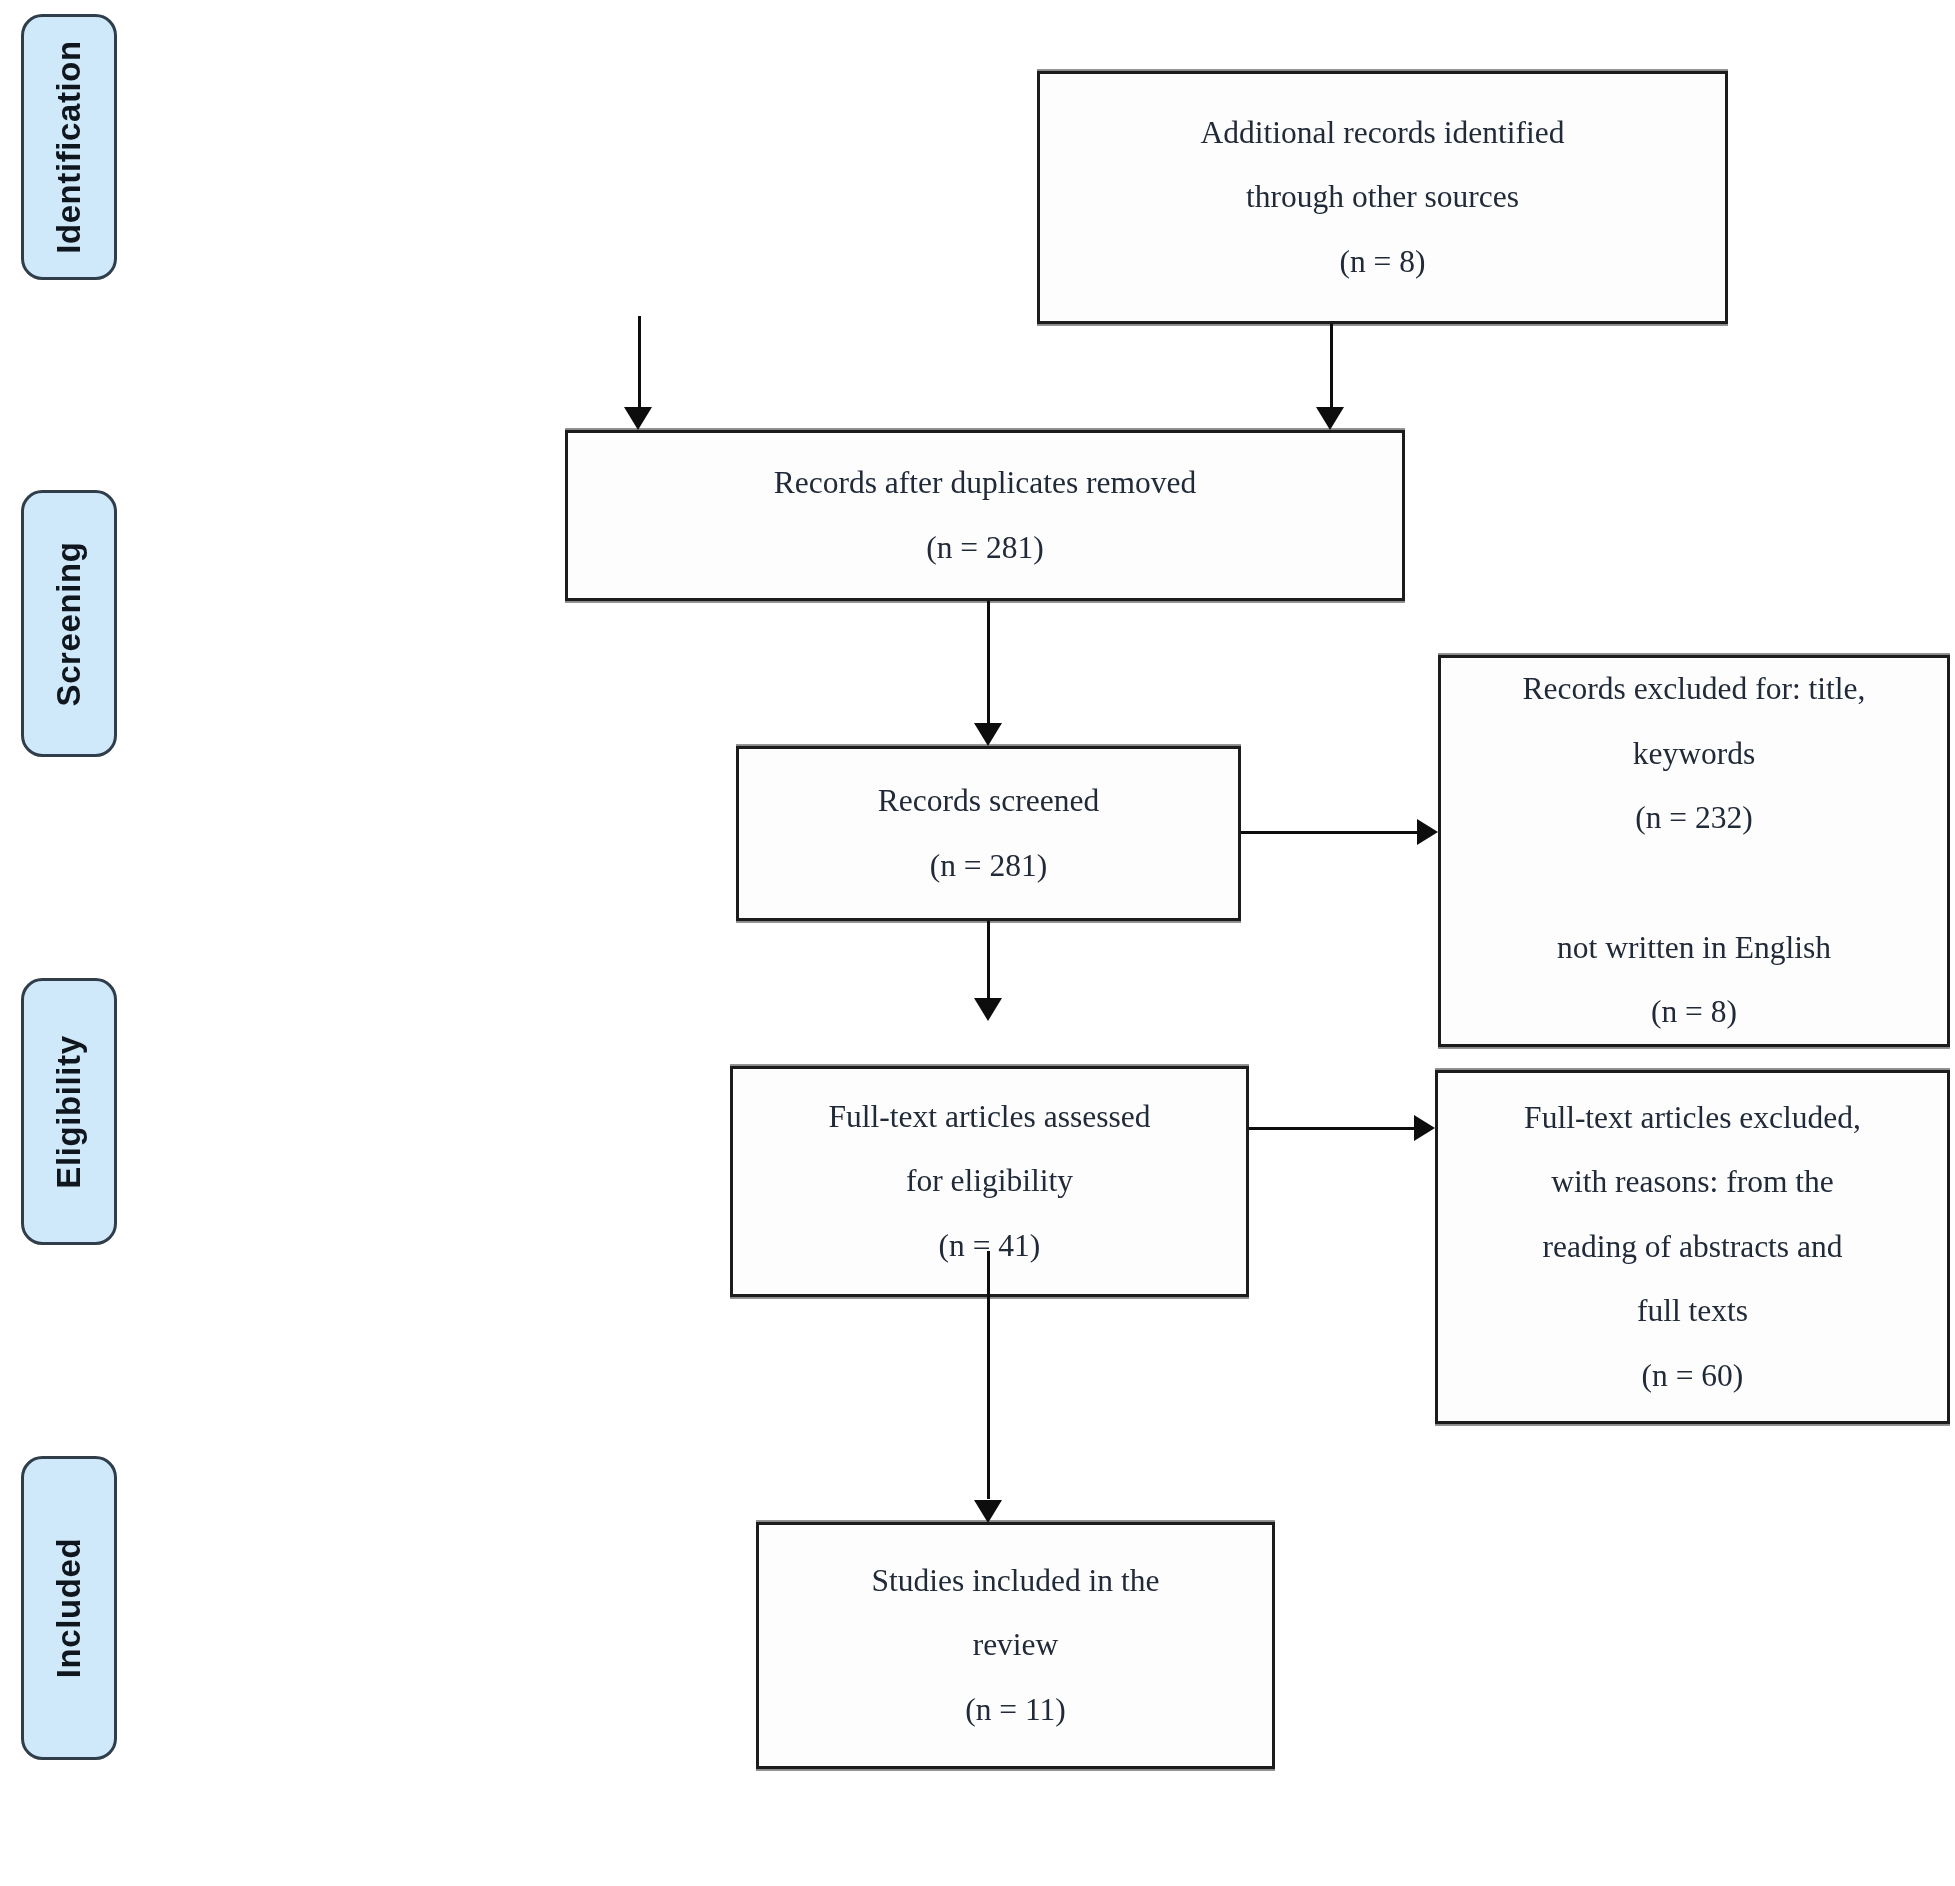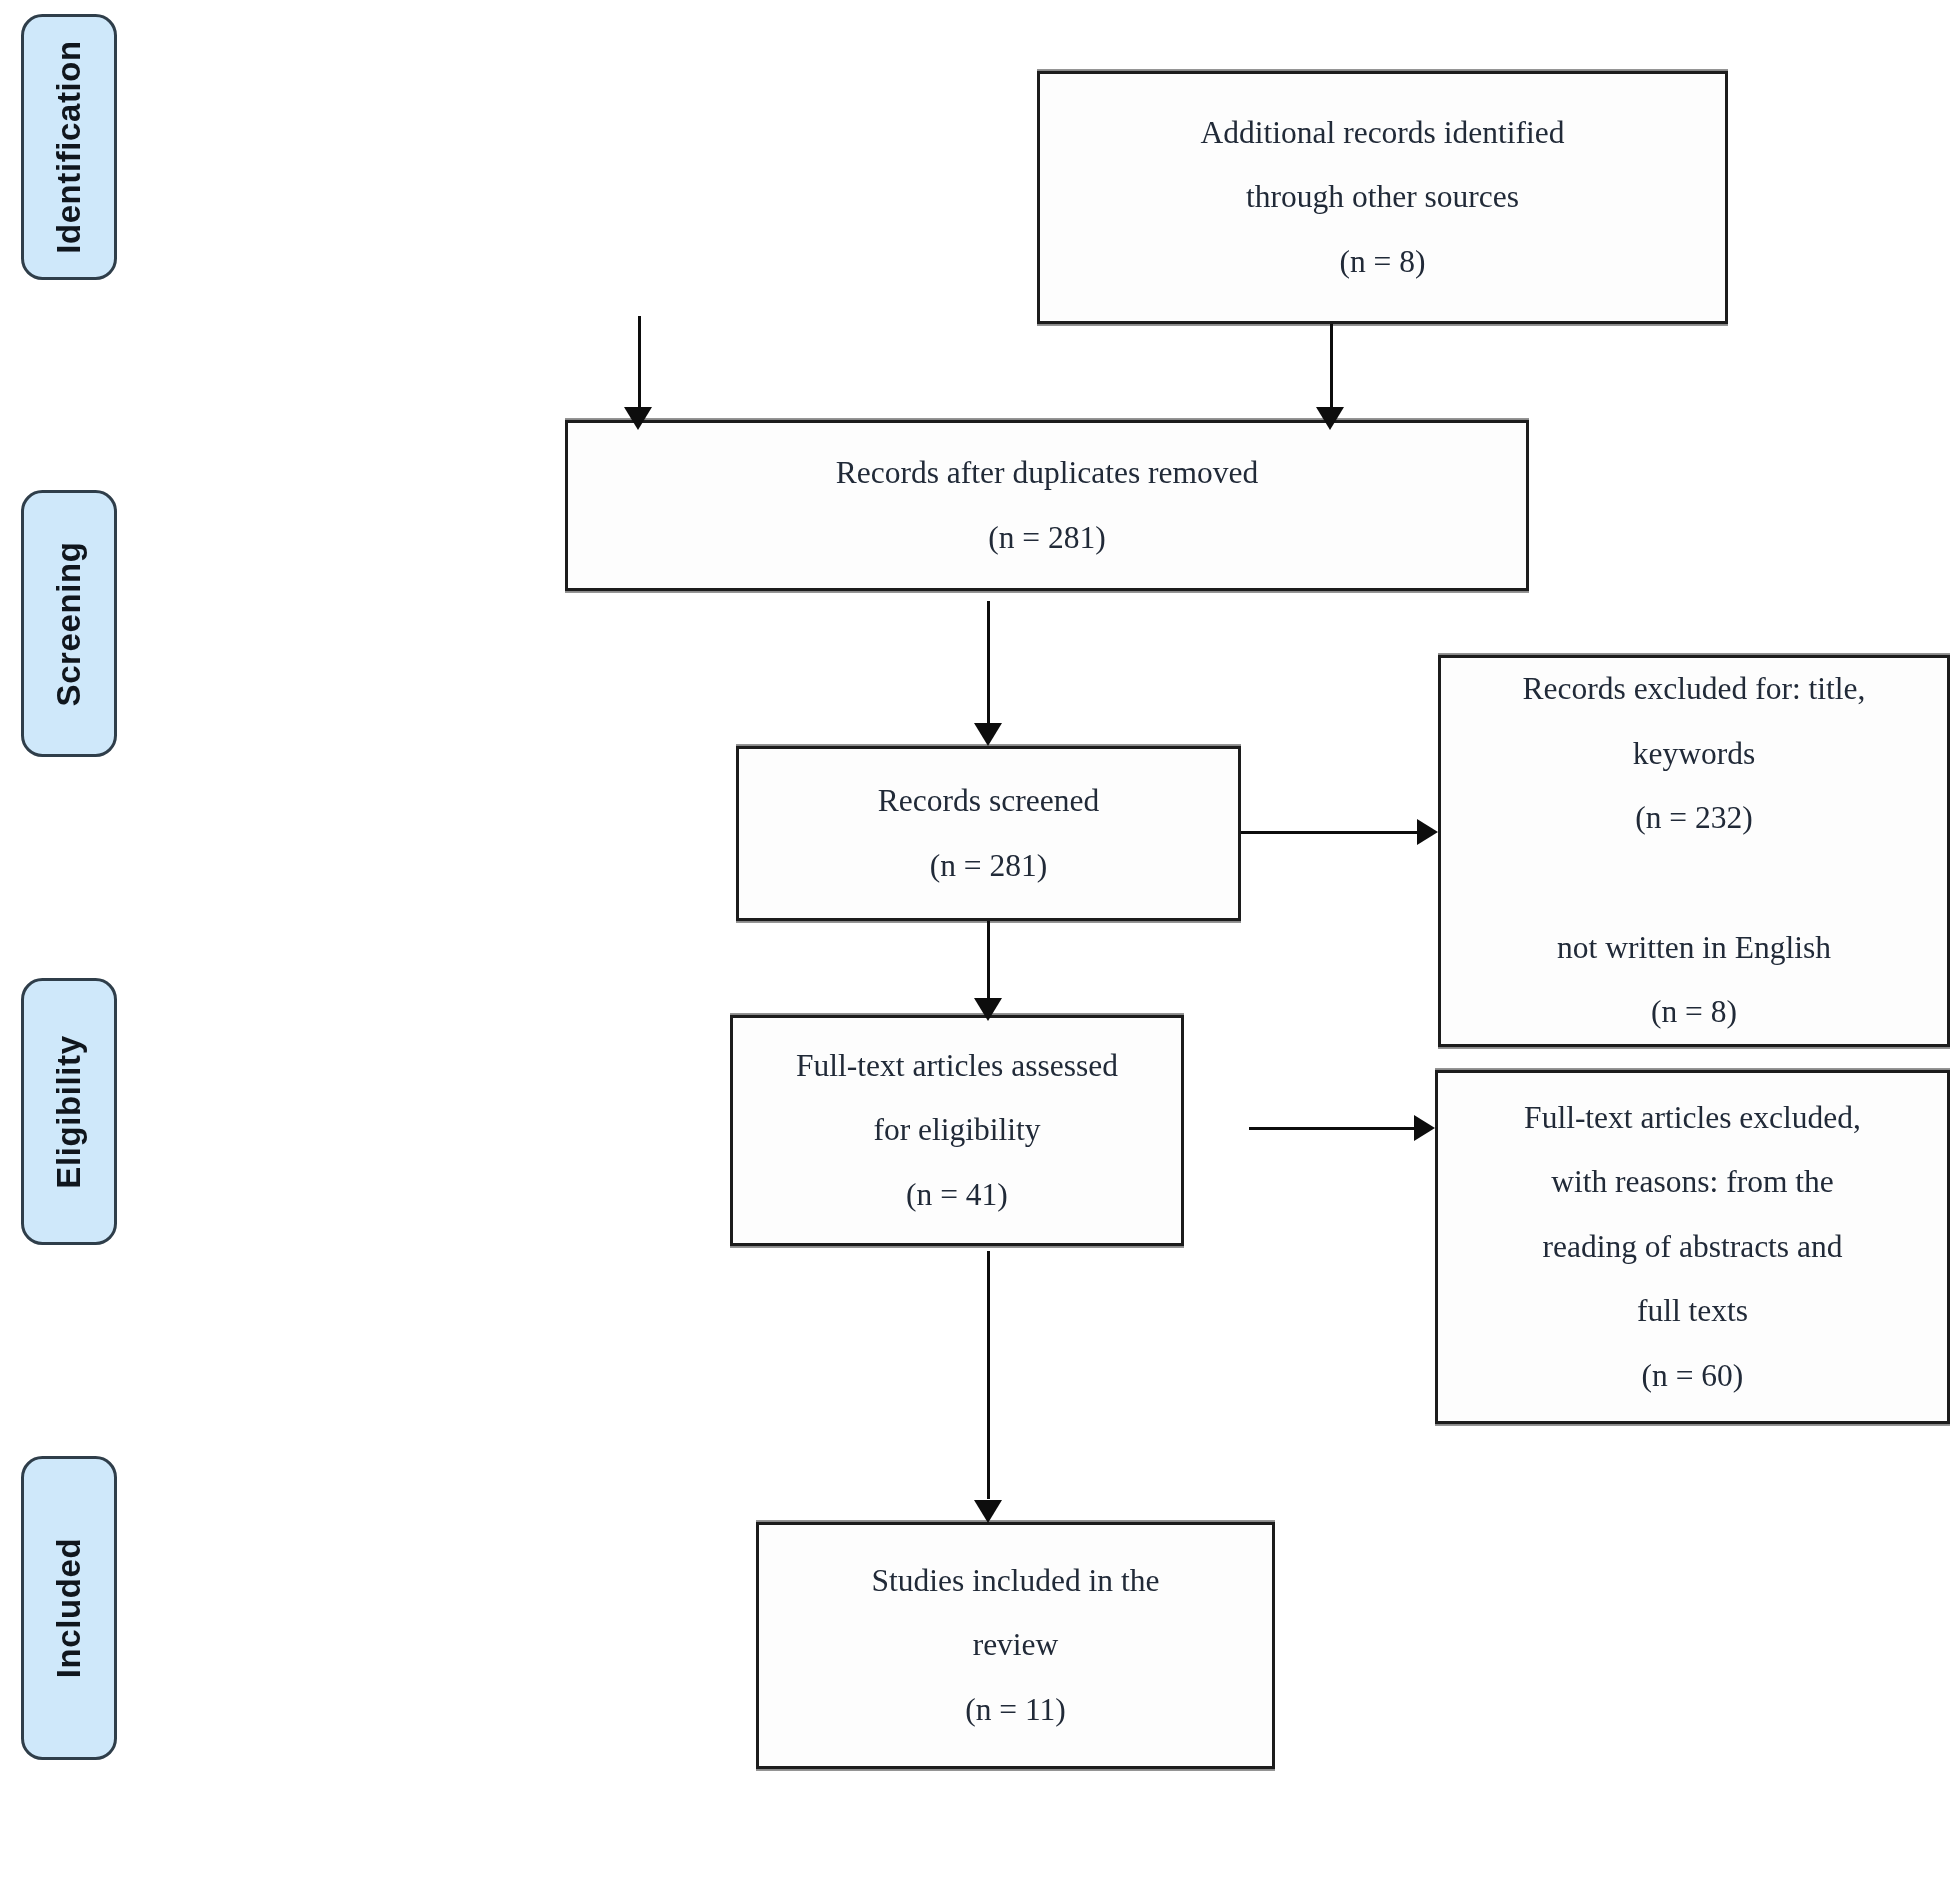--- a/index.html
+++ b/index.html
@@ -92,34 +92,34 @@
   </div>
   <div class="stage" style="top:1456px;height:304px;">
     <span class="stage-label">Included</span>
   </div>
 
 
   <div class="node" style="left:1037px;top:71px;width:691px;height:253px;">Additional records identified
 through other sources
 (n = 8)</div>
 
-  <div class="node" style="left:565px;top:420px;width:964px;height:171px;">Records after duplicates removed
+  <div class="node" style="left:565px;top:430px;width:840px;height:171px;">Records after duplicates removed
 (n = 281)</div>
 
   <div class="node" style="left:736px;top:746px;width:505px;height:175px;">Records screened
 (n = 281)</div>
 
   <div class="node" style="left:1438px;top:655px;width:512px;height:392px;">Records excluded for: title,
 keywords
 (n = 232)
 
 not written in English
 (n = 8)</div>
 
-  <div class="node" style="left:730px;top:1015px;width:454px;height:231px;">Full-text articles assessed
+  <div class="node" style="left:730px;top:1066px;width:519px;height:231px;">Full-text articles assessed
 for eligibility
 (n = 41)</div>
 
   <div class="node" style="left:1435px;top:1070px;width:515px;height:354px;">Full-text articles excluded,
 with reasons: from the
 reading of abstracts and
 full texts
 (n = 60)</div>
 
   <div class="node" style="left:728px;top:1522px;width:519px;height:247px;margin-left:28px;">Studies included in the

